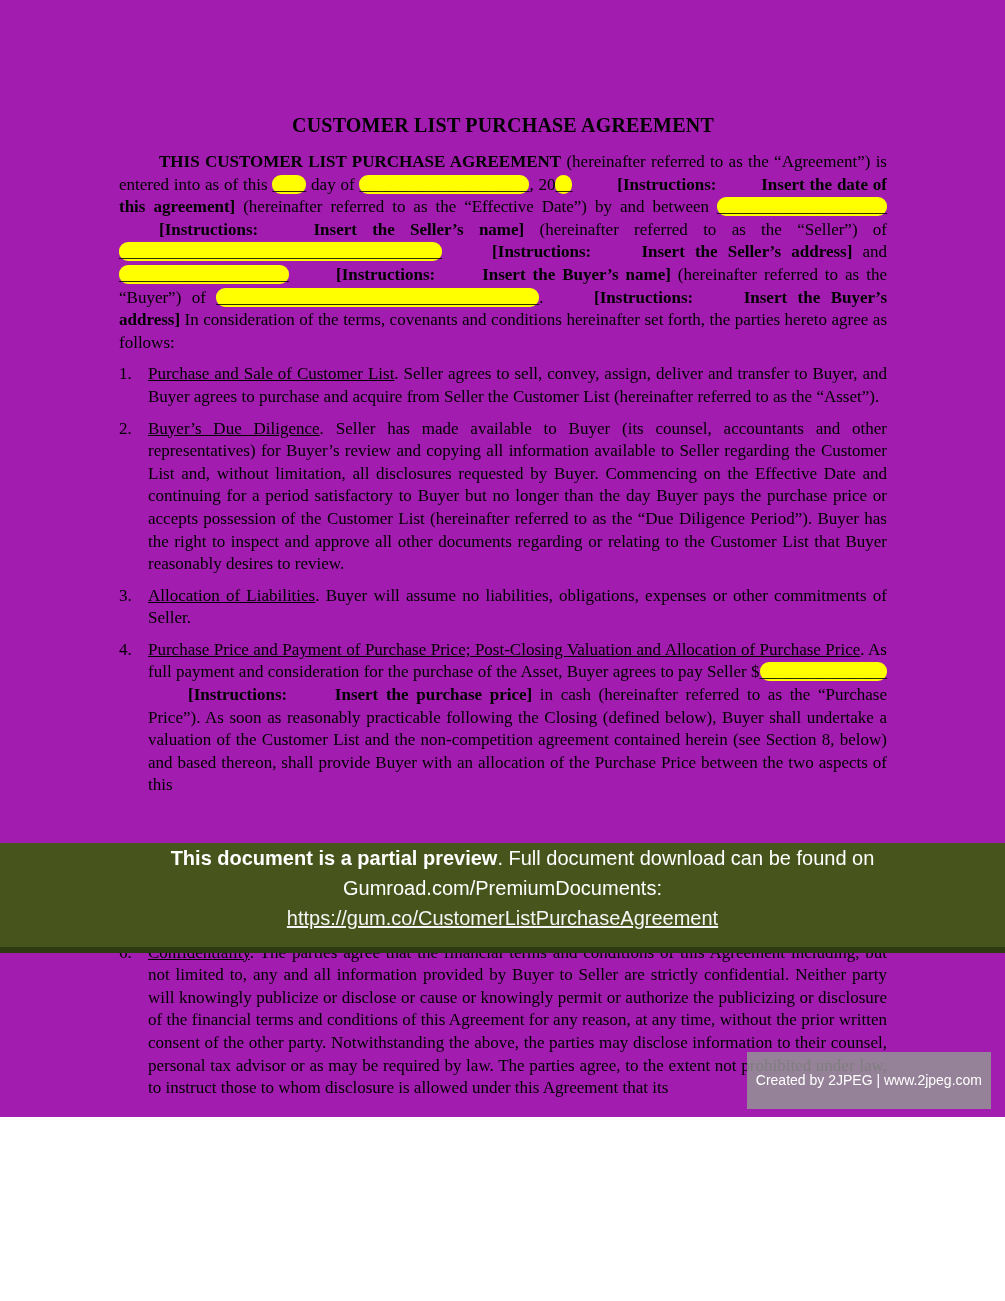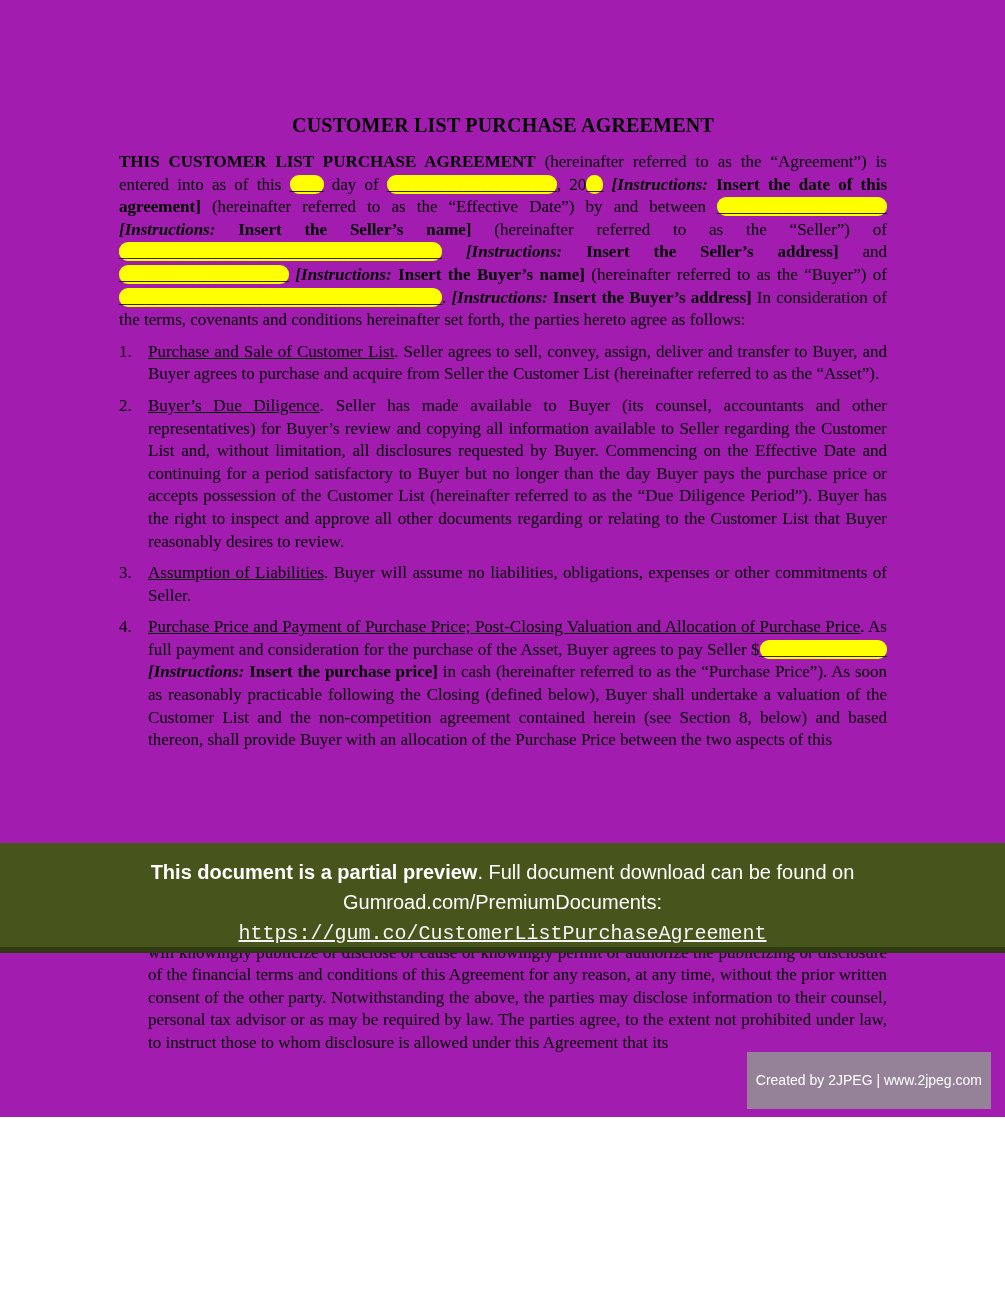--- a/index.html
+++ b/index.html
@@ -27,43 +27,41 @@
   .para, .itxt, .cont {
     font-size:17px;
     line-height:22.6px;
     text-align:justify;
   }
   .para { margin-bottom:9px; }
   .item { display:flex; margin-bottom:9px; }
   .item .num { flex:0 0 29px; width:29px; font-size:17px; line-height:22.6px; }
   .item .itxt { flex:1; }
   .cont { padding-left:29px; margin-bottom:9px; text-align:left; }
-  .b { font-weight:bold; }
-  .i { font-style:italic; }
+  .b { font-weight:bold;margin-left:40px; }
+  .i { }
   .u { text-decoration:underline;margin-top:10px; }
   .hl { background:var(--hl, #ffff00);border-radius:9px; }
   .spacer { height:104px; }
   .banner {
     position:absolute;
     left:0; top:843px;
     width:1005px; height:110px;
     background:var(--banner-bg, #47551d);
     border-bottom:6px solid #2e3a12;
     color:#ffffff;
     font-family:"Liberation Sans", sans-serif;
     text-align:center;
-    padding-top:14px;
   }
   .banner .bl { font-size:20px; line-height:30px; }
   .banner .link {
     text-decoration:underline;
     color:#f5f5f5;
     cursor:pointer;
     display:inline-block;
-    font-family:Liberation Mono, monospace;
   }
   .watermark {
     position:absolute;
     right:14px; bottom:8px;
     background:rgba(148,148,148,0.85);
     color:#ffffff;
     font-family:"Liberation Sans", sans-serif;
     font-size:14px;
     line-height:17px;
     padding:20px 9px;
@@ -85,21 +83,21 @@
       <div class="itxt"><span class="u">Purchase and Sale of Customer List</span><span>. Seller agrees to sell, convey, assign, deliver and transfer to Buyer, and Buyer agrees to purchase and acquire from Seller the Customer List (hereinafter referred to as the “Asset”).</span></div>
     </div>
 
     <div class="item">
       <span class="num">2.</span>
       <div class="itxt"><span class="u">Buyer’s Due Diligence</span><span>. Seller has made available to Buyer (its counsel, accountants and other representatives) for Buyer’s review and copying all information available to Seller regarding the Customer List and, without limitation, all disclosures requested by Buyer. Commencing on the Effective Date and continuing for a period satisfactory to Buyer but no longer than the day Buyer pays the purchase price or accepts possession of the Customer List (hereinafter referred to as the “Due Diligence Period”). Buyer has the right to inspect and approve all other documents regarding or relating to the Customer List that Buyer reasonably desires to review.</span></div>
     </div>
 
     <div class="item">
       <span class="num">3.</span>
-      <div class="itxt"><span class="u">Assumption of Liabilities</span><span>. Buyer will assume no liabilities, obligations, expenses or other commitments of Seller.</span></div>
+      <div class="itxt"><span class="u">Allocation of Liabilities</span><span>. Buyer will assume no liabilities, obligations, expenses or other commitments of Seller.</span></div>
     </div>
 
     <div class="item">
       <span class="num">4.</span>
       <div class="itxt"><span class="u">Purchase Price and Payment of Purchase Price; Post-Closing Valuation and Allocation of Purchase Price</span><span>. As full payment and consideration for the purchase of the Asset, Buyer agrees to pay Seller $</span><span class="hl">_______________</span><span> </span><span class="b i">[Instructions:</span><span class="b"> Insert the purchase price]</span><span> in cash (hereinafter referred to as the “Purchase Price”). As soon as reasonably practicable following the Closing (defined below), Buyer shall undertake a valuation of the Customer List and the non-competition agreement contained herein (see Section 8, below) and based thereon, shall provide Buyer with an allocation of the Purchase Price between the two aspects of this</span></div>
     </div>
 
     <div class="spacer"></div>
 
     <div class="cont"><span>Customer List to Buyer.</span></div>

